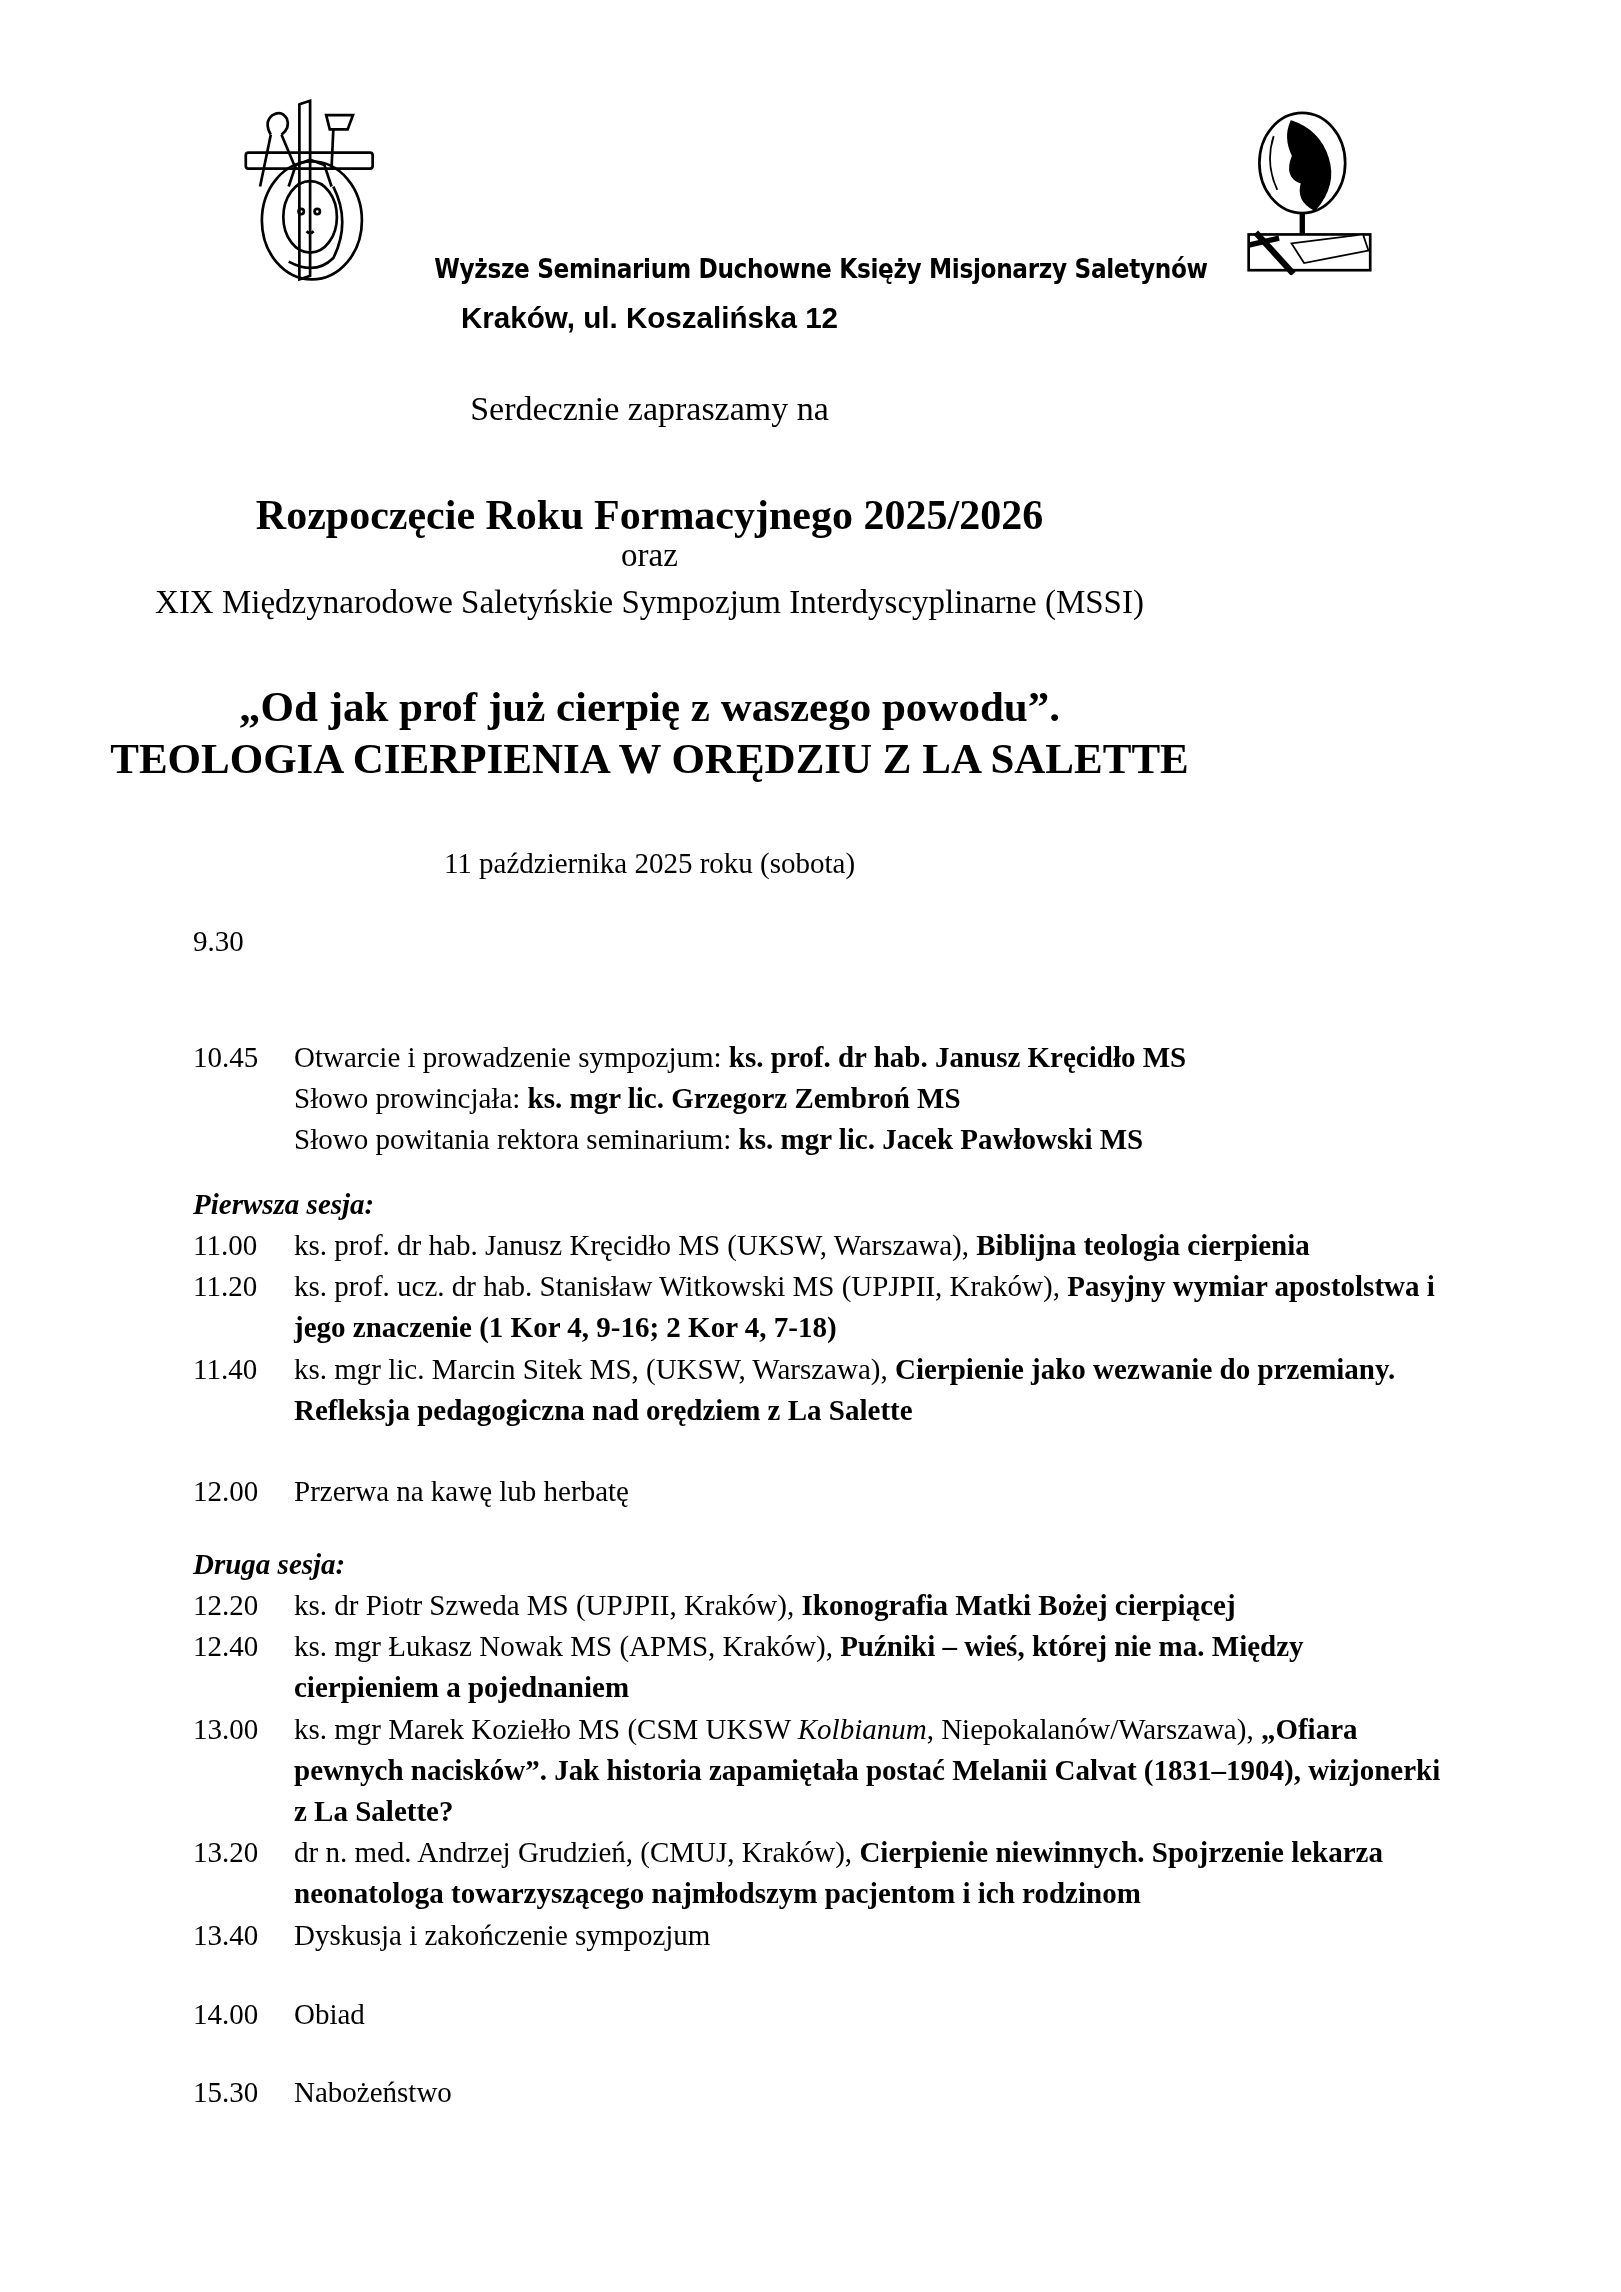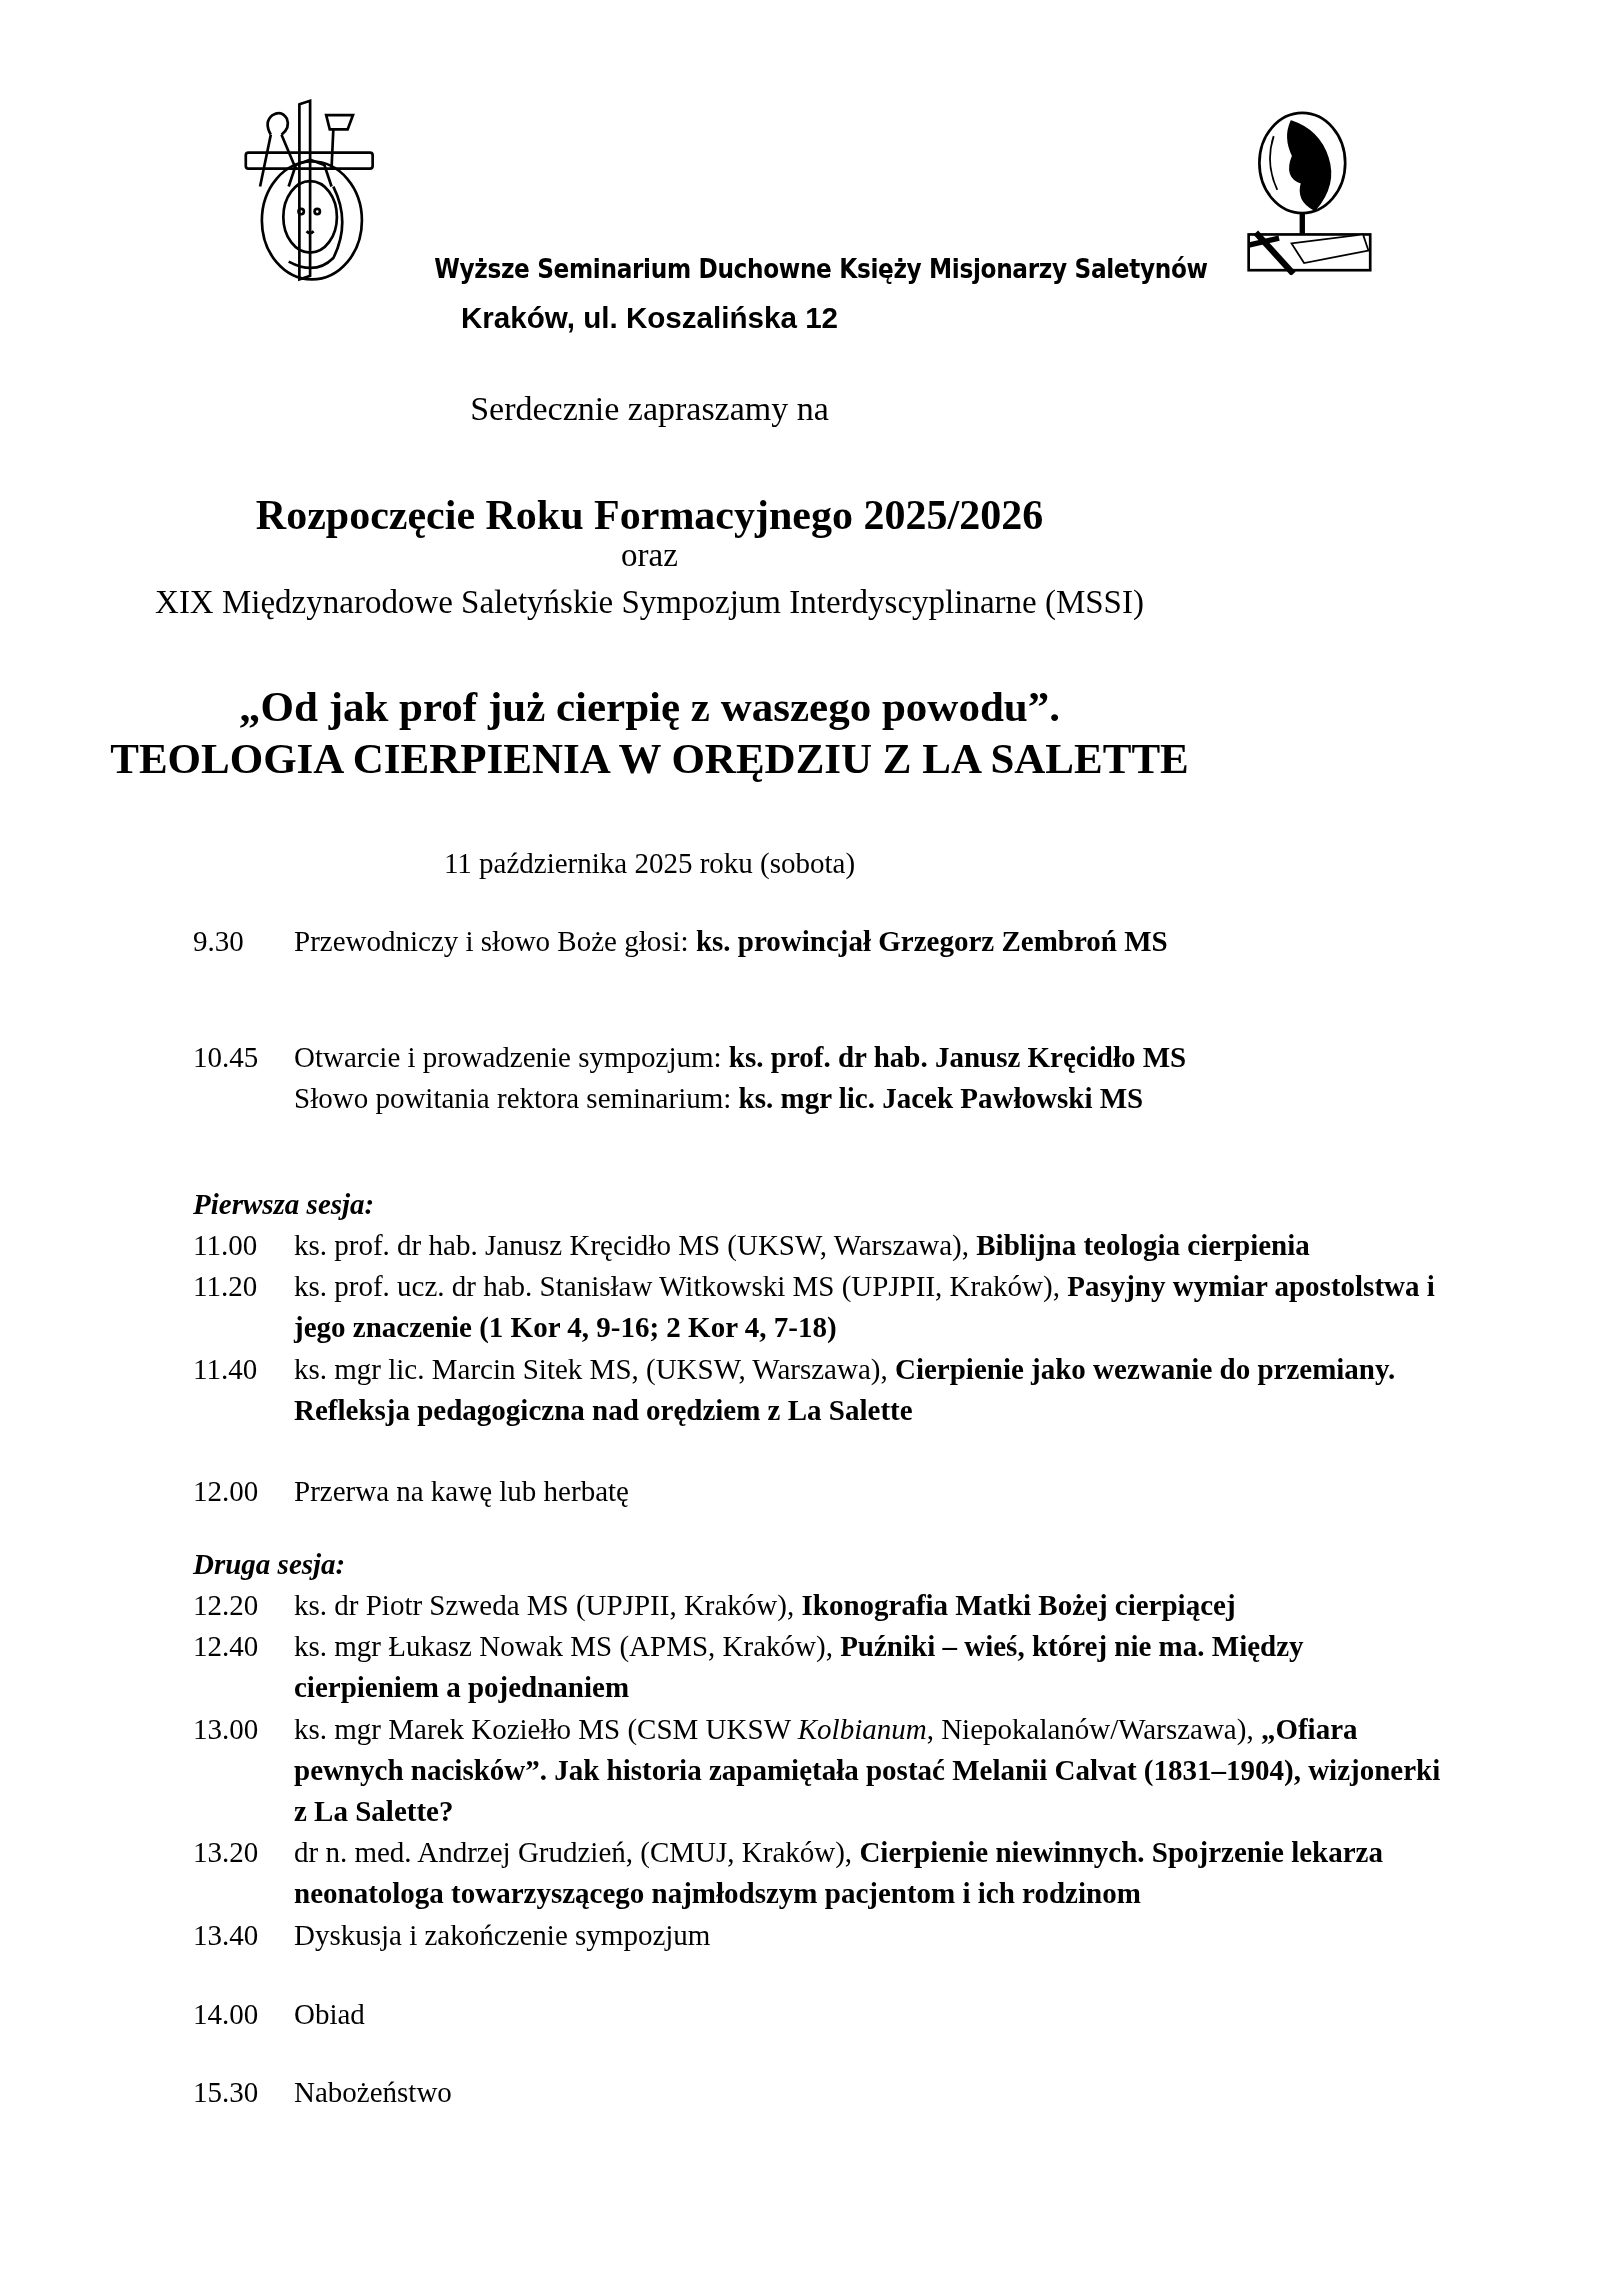--- a/index.html
+++ b/index.html
@@ -70,28 +70,28 @@
 <div class="center title2"><b>XIX Międzynarodowe Saletyńskie Sympozjum Interdyscyplinarne</b><span> (MSSI)</span></div>
 <div class="center quote">„Od jak prof już cierpię z waszego powodu”.</div>
 <div class="center theme">TEOLOGIA CIERPIENIA W ORĘDZIU Z LA SALETTE</div>
 <div class="center date">11 października 2025 roku (sobota)</div>
 
 <div class="prog">
 
   <div class="row" style="top:921px">
     <span class="time">9.30</span>
     <div class="txt">
-      <div><span>Przewodniczy i słowo Boże głosi: </span><b>ks. prowincjał Grzegorz Zembroń MS</b></div>
     </div>
   </div>
 
   <div class="row" style="top:1037px">
     <span class="time">10.45</span>
     <div class="txt">
       <div><span>Otwarcie i prowadzenie sympozjum: </span><b>ks. prof. dr hab. Janusz Kręcidło MS</b></div>
+      <div><span>Słowo prowincjała: </span><b>ks. mgr lic. Grzegorz Zembroń MS</b></div>
       <div><span>Słowo powitania rektora seminarium: </span><b>ks. mgr lic. Jacek Pawłowski MS</b></div>
     </div>
   </div>
 
   <div class="row" style="top:1184px">
     <span class="session">Pierwsza sesja:</span>
   </div>
   <div class="row" style="top:1225px">
     <span class="time">11.00</span>
     <div class="txt"><span>ks. prof. dr hab. Janusz Kręcidło MS (UKSW, Warszawa), </span><b>Biblijna teologia cierpienia</b></div>

